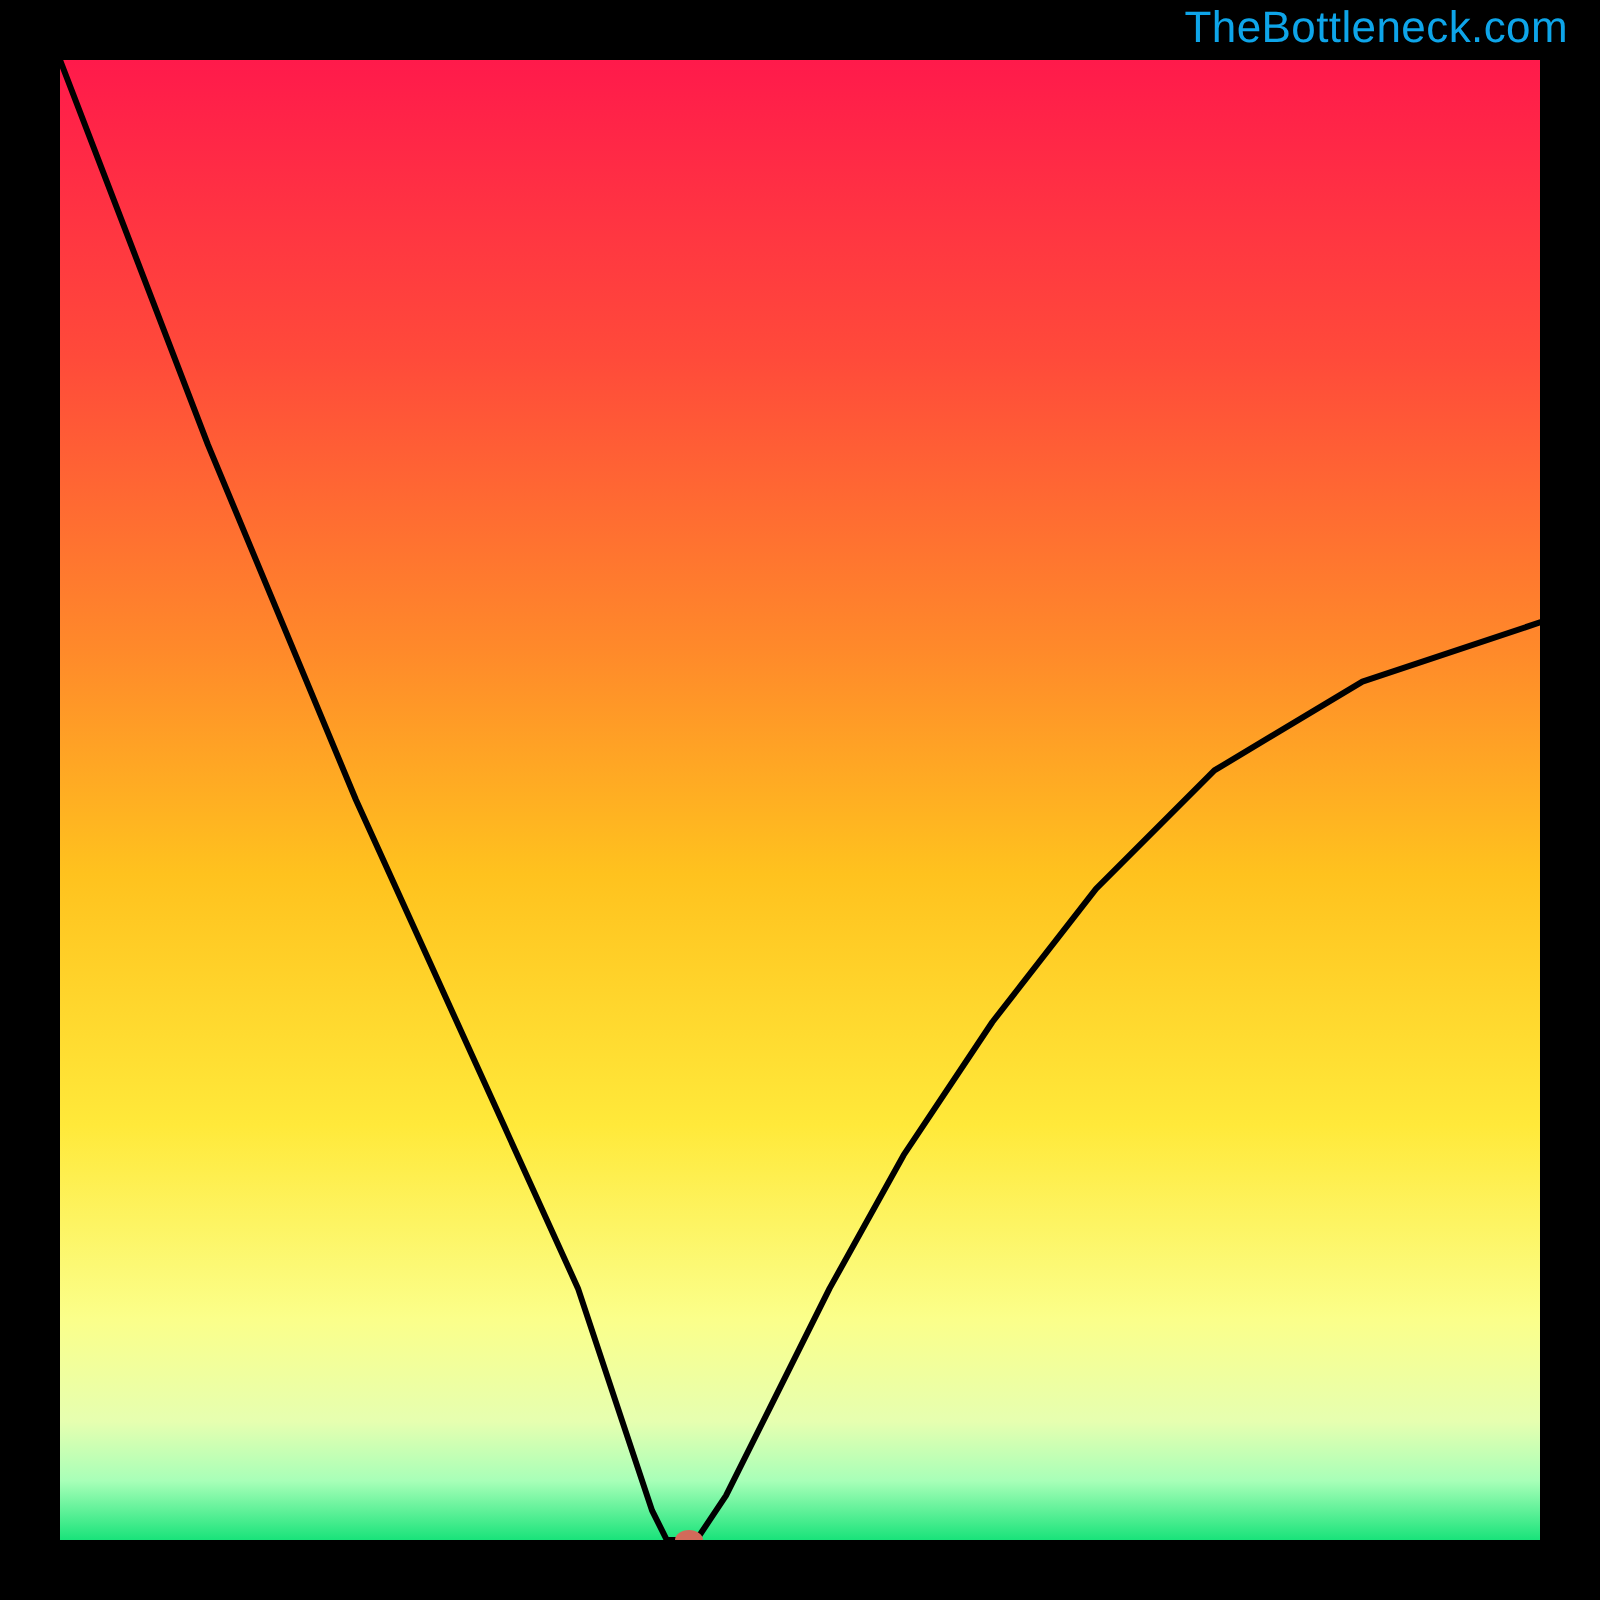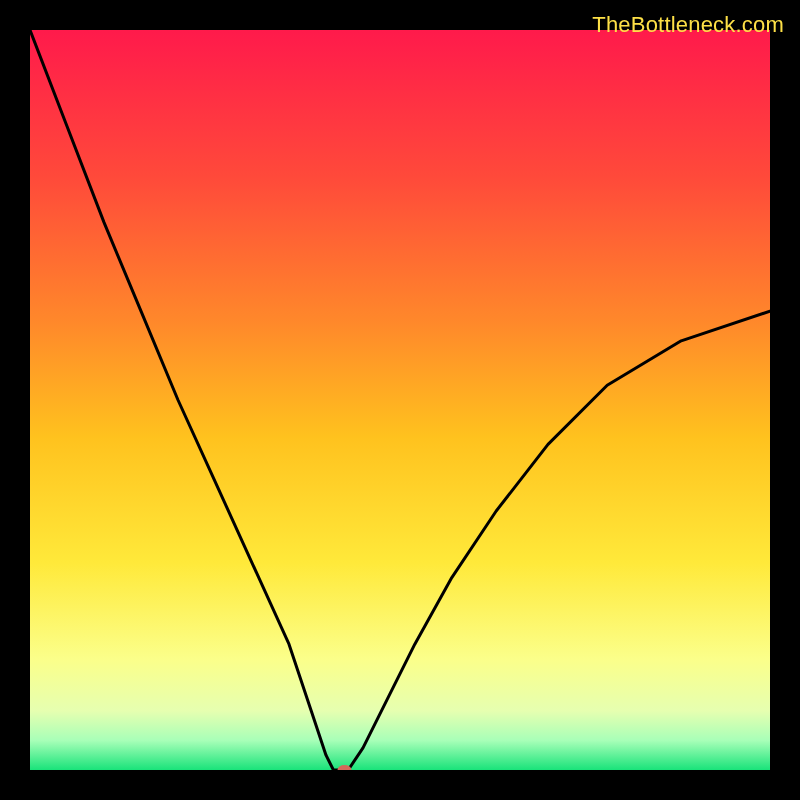--- a/index.html
+++ b/index.html
@@ -12,23 +12,23 @@
     overflow: hidden;
   }
   .frame {
     position: relative;
     width: 800px;
     height: 800px;
     background: #000;
   }
   .watermark {
     position: absolute;
-    top: 12px;
+    top: 1px;
     right: 16px;
-    color: #fde047;
+    color: #0ea5e9;
     font-size: 22px;
     font-weight: 500;
     letter-spacing: 0.2px;
     z-index: 3;
   }
   .plot-area {
     position: absolute;
     left: 30px;
     top: 30px;
     width: 740px;

